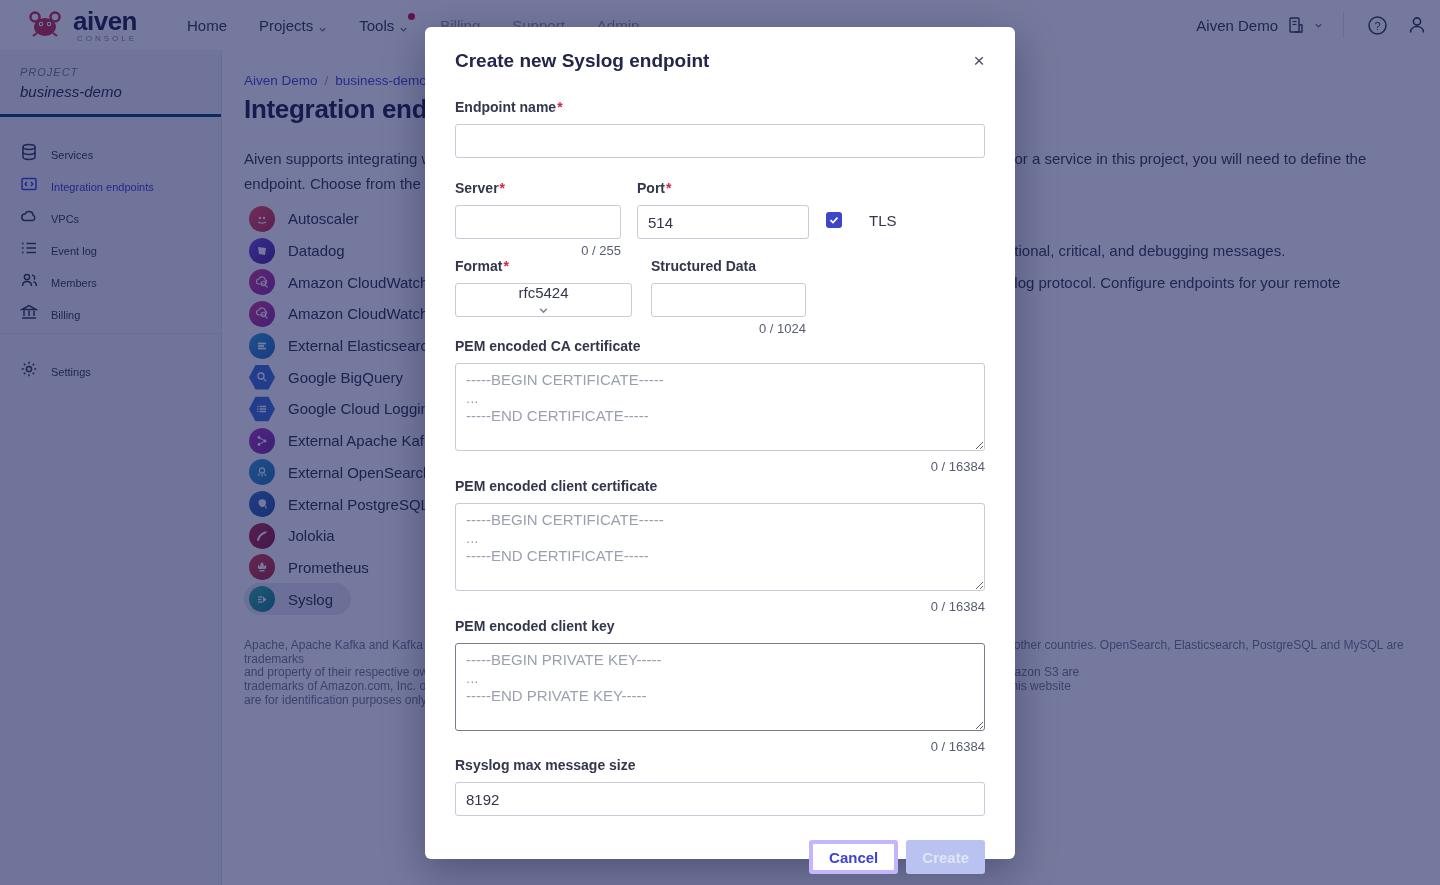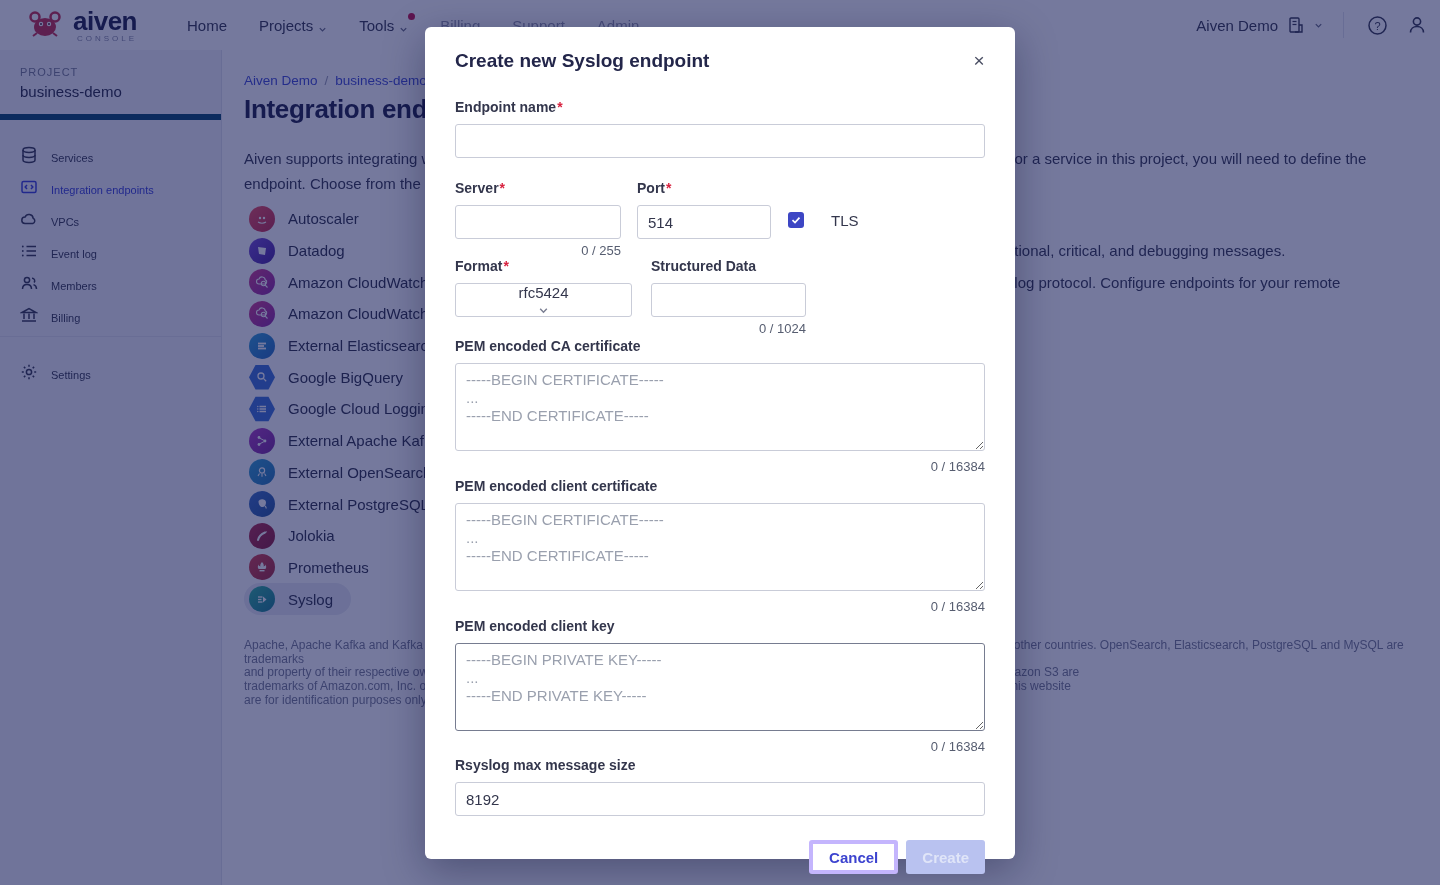--- a/index.html
+++ b/index.html
@@ -17,21 +17,21 @@
   .nav-item.dim { color:#9598ad; }
   .nav-item .dot { position:absolute; top:-4px; right:-7px; width:7px; height:7px; border-radius:50%; background:#c8194a; }
   .chev { width:9px; height:9px; display:inline-block; }
   .nav-right { margin-left:auto; display:flex; align-items:center; gap:14px; padding-right:22px; }
   .org-switch { display:flex; align-items:center; gap:8px; font-size:15px; color:#3a3d52; cursor:pointer; }
   .nav-divider { width:1px; height:26px; background:#e2e3ec; margin:0 6px; }
   .icon-btn { width:26px; height:26px; display:flex; align-items:center; justify-content:center; cursor:pointer; }
 
   
   .sidebar { position:absolute; top:50px; left:0; width:222px; height:835px; background:#f3f4f8; border-right:1px solid #e2e3ec; z-index:1; }
-  .proj-block { padding:16px 20px 14px 20px; border-bottom:6px solid #0c4a6e; }
+  .proj-block { padding:16px 20px 14px 20px; border-bottom:3px solid #0c4a6e;font-style:italic; }
   .proj-label { font-size:11px; letter-spacing:1px; color:#7a7e94; }
   .proj-name { font-size:15px; color:#2c2f47; margin-top:5px; }
   .side-list { padding:12px 0; border-bottom:1px solid #e3e4ec; }
   .side-item { height:32px; display:flex; align-items:flex-end; gap:13px; padding:0 20px; font-size:11px; color:#3a3d52; cursor:pointer; }
   .side-item svg { flex:0 0 auto; stroke:#3a3d52; }
   .side-item.active { color:#3e45d8; }
   .side-item.active svg { stroke:#3e45d8; }
 
   
   .main { position:absolute; top:50px; left:222px; width:1218px; height:835px; background:#fff; z-index:1; }
@@ -55,21 +55,21 @@
   
   .modal { position:absolute; left:425px; top:27px; width:590px; height:832px; background:#fff; border-radius:6px; box-shadow:0 12px 40px rgba(10,12,50,.35); z-index:10; padding:23px 30px 0 30px; }
   .modal-title { font-size:19px; font-weight:bold; color:#23264a; }
   .modal-close { position:absolute; top:20px; right:22px; width:28px; height:28px; border:none; background:none; font-size:19px; color:#4a4e63; cursor:pointer; line-height:28px; }
   .fgroup { margin-top:22px; }
   .flabel { font-size:14px; font-weight:bold; color:#33364c; margin-bottom:9px; display:block; }
   .req { color:#d8223f; margin-left:1px; }
   .tinput { width:100%; height:34px; border:1px solid #c9ccd8; border-radius:3px; font-size:15px; color:#33364c; padding:0 10px; font-family:inherit; background:#fff; }
   .frow { display:flex; }
   .col-server { width:166px; margin-right:16px; }
-  .col-port { width:134px; margin-right:17px; }
+  .col-port { width:172px; margin-right:17px; }
   .col-format { width:177px; margin-right:19px; }
   .col-sd { width:155px; }
   .counter { font-size:13px; color:#565d70; text-align:right; margin-top:4px; height:15px; }
   .tls-wrap { display:flex; align-items:center; gap:27px; height:34px; margin-top:23px; }
   .checkbox { width:16px; height:16px; border-radius:3px; background:#3d46c4; display:flex; align-items:center; justify-content:center; cursor:pointer; }
   .tls-label { font-size:15px; color:#33364c; }
   .selectbox { height:34px; border:1px solid #c9ccd8; border-radius:3px; display:flex; align-items:center; justify-content:space-between; padding:0 10px; font-size:15px; color:#33364c; cursor:pointer; background:#fff;flex-direction:column; }
   textarea.pem { width:100%; height:88px; border:1px solid #c9ccd8; border-radius:3px; font-size:15px; color:#33364c; padding:7px 10px; font-family:inherit; line-height:18px; resize:both; }
   textarea.pem::placeholder, .tinput::placeholder { color:#9aa0ae; }
   textarea.pem.focused { border-color:#767c90; }

